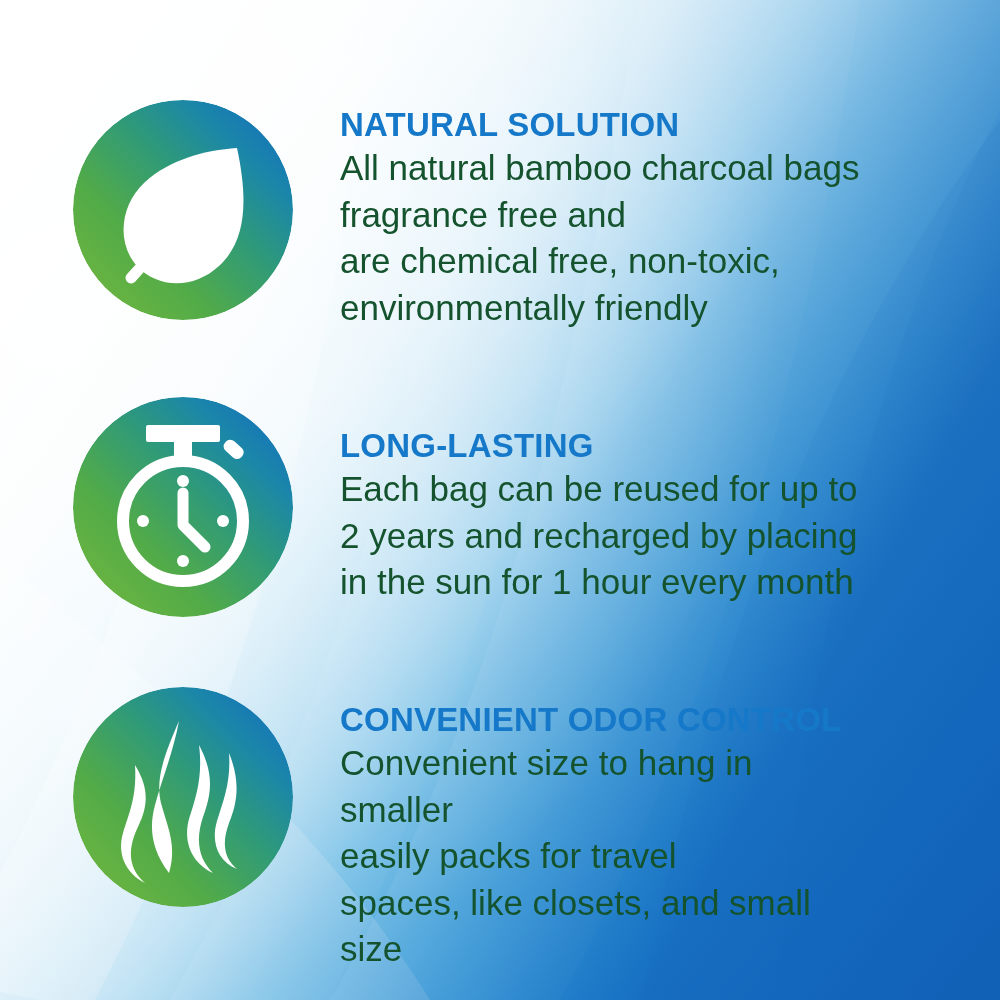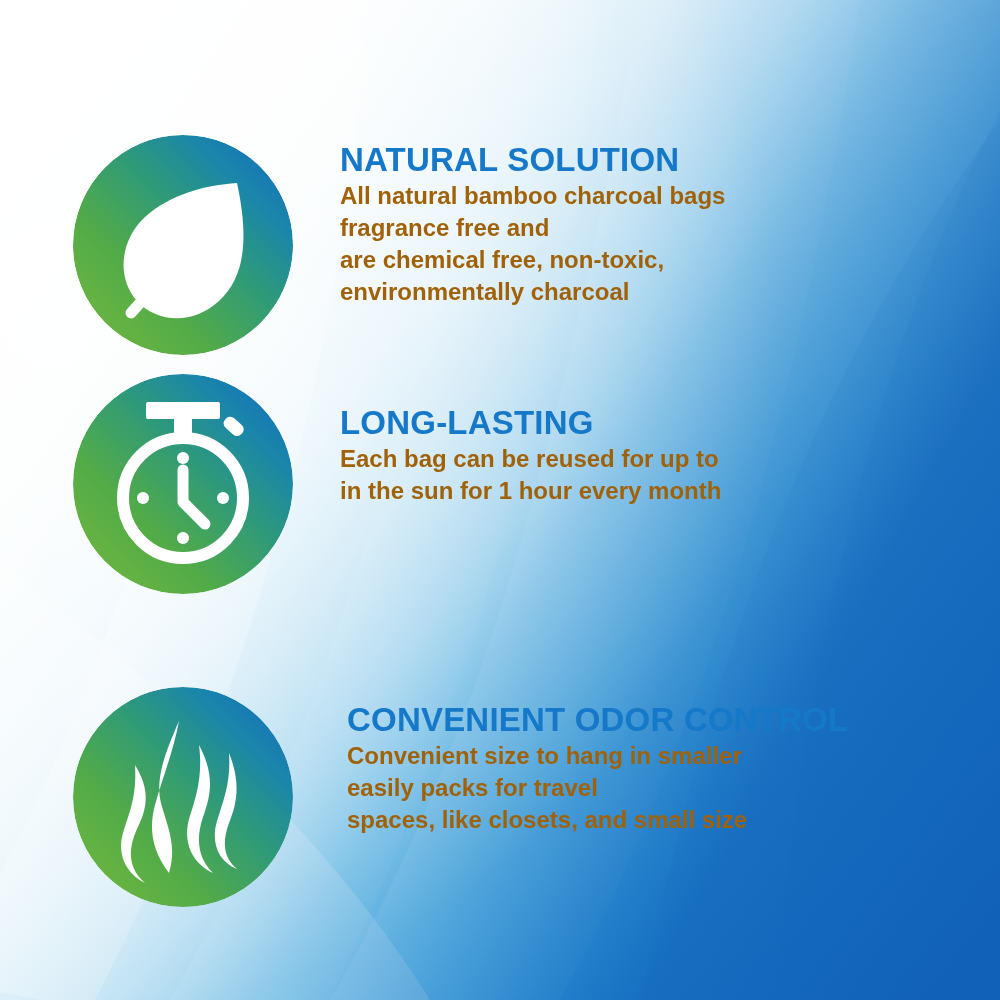--- a/index.html
+++ b/index.html
@@ -42,23 +42,23 @@
   }
 
   .feature-row {
     position: absolute;
     left: 0;
     width: 1000px;
     display: flex;
     align-items: flex-start;
   }
 
-  .row-1 { top: 100px; margin-top: 35px; }
-  .row-2 { top: 374px; }
-  .row-3 { top: 687px; gap: 7px; }
+  .row-1 { top: 100px; }
+  .row-2 { top: 397px; }
+  .row-3 { top: 687px; }
 
   .icon-badge {
     position: relative;
     flex: 0 0 auto;
     margin-left: 73px;
     width: 220px;
     height: 220px;
     border-radius: 50%;
     overflow: hidden;
   }
@@ -82,24 +82,24 @@
     font-size: 33px;
     line-height: 1.13;
     letter-spacing: 0.2px;
     color: #1678c8;
     text-transform: uppercase;
   }
 
   .feature-body {
     margin: 0;
     font-family: "Liberation Sans", sans-serif;
-    font-weight: bold;
-    font-size: 24px;
+    font-weight: normal;
+    font-size: 35px;
     line-height: 1.33;
-    color: #a16207;
+    color: #14532d;
   }
   .feature-body .line { display: block; }
 
   
   .row-1 .feature-text { padding-top: 6px; }
   .row-2 .feature-text { padding-top: 30px; }
   .row-3 .feature-text { padding-top: 14px; }
 </style>
 </head>
 <body>
@@ -194,21 +194,21 @@
           <path d="M 150,76 L 58,178" stroke="#ffffff" stroke-width="11" stroke-linecap="round" fill="none"></path>
         </svg>
       </div>
 
       <div class="feature-text">
         <h2 class="feature-title">NATURAL SOLUTION</h2>
         <p class="feature-body">
           <span class="line">All natural bamboo charcoal bags</span>
           <span class="line">fragrance free and</span>
           <span class="line">are chemical free, non-toxic,</span>
-          <span class="line">environmentally charcoal</span>
+          <span class="line">environmentally friendly</span>
         </p>
       </div>
     </div>
 
     <div class="feature-row row-2">
 
       <div class="icon-badge">
         <svg viewBox="0 0 220 220">
           <defs>
             <linearGradient id="badgeGrad2" x1="0.08" y1="0.95" x2="0.95" y2="0.08">
@@ -235,20 +235,21 @@
           <circle cx="70" cy="124" r="6" fill="#ffffff"></circle>
 
           <path d="M 110,96 L 110,128 L 132,150" fill="none" stroke="#ffffff" stroke-width="11" stroke-linecap="round" stroke-linejoin="round"></path>
         </svg>
       </div>
 
       <div class="feature-text">
         <h2 class="feature-title">LONG-LASTING</h2>
         <p class="feature-body">
           <span class="line">Each bag can be reused for up to</span>
+          <span class="line">2 years and recharged by placing</span>
           <span class="line">in the sun for 1 hour every month</span>
         </p>
       </div>
     </div>
 
     <div class="feature-row row-3">
 
       <div class="icon-badge">
         <svg viewBox="0 0 220 220">
           <defs>

